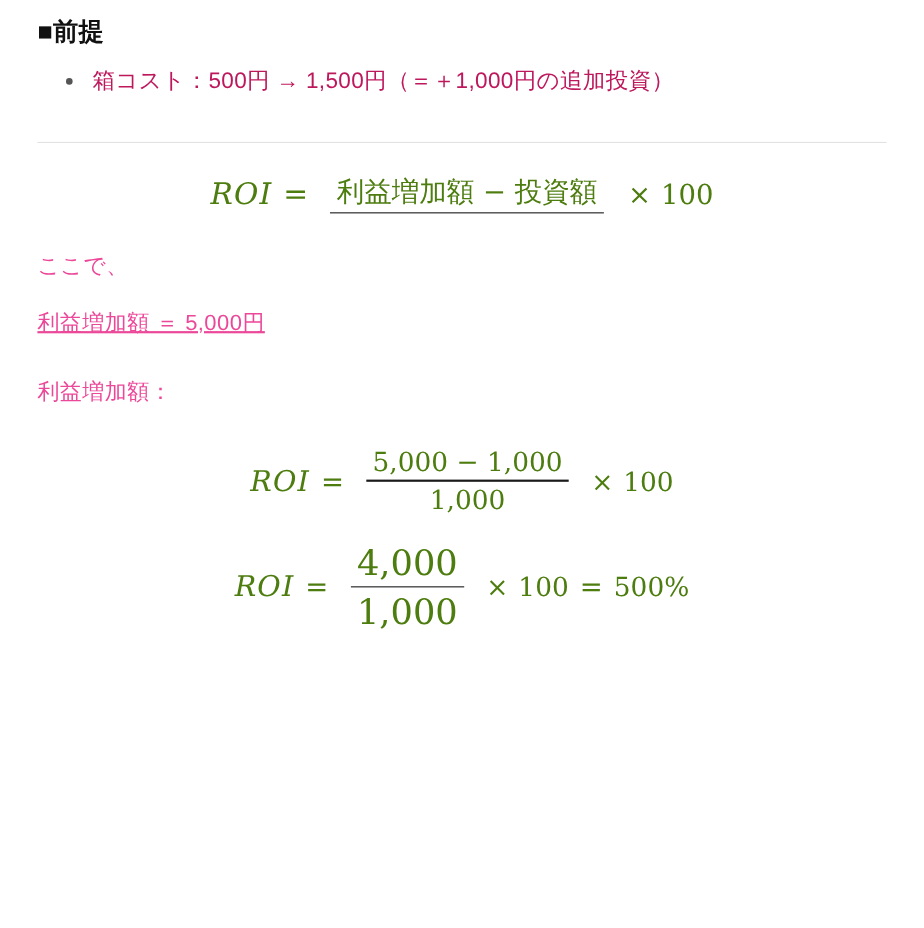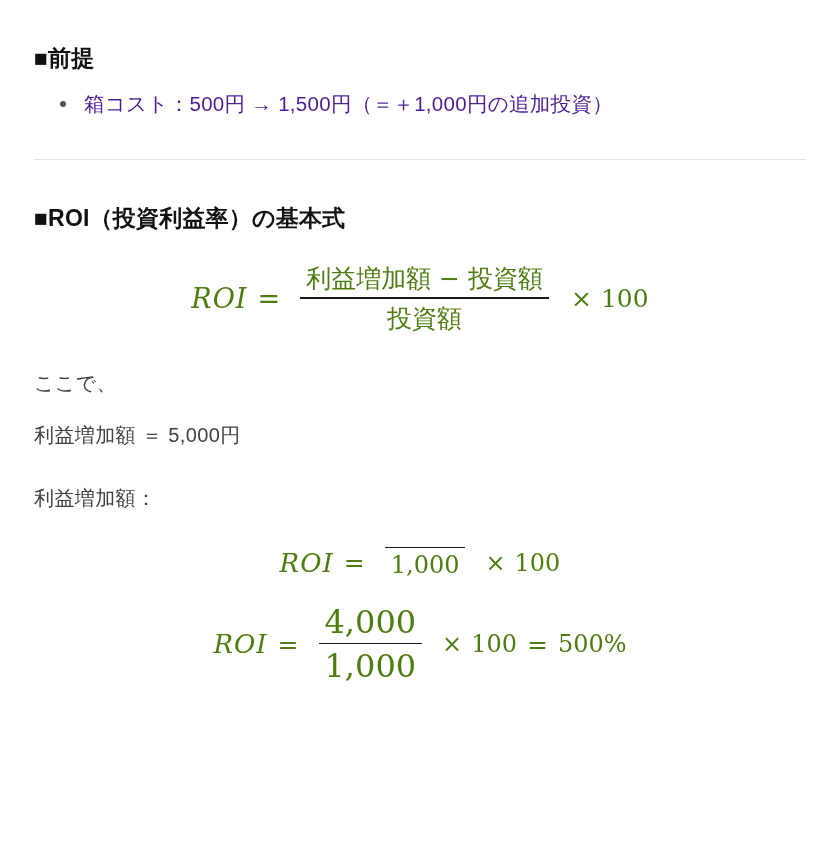--- a/index.html
+++ b/index.html
@@ -11,21 +11,21 @@
     height: 844px;
     background: #ffffff;
     font-family: "Liberation Sans", sans-serif;
     color: #1a1a1a;
     overflow: hidden;
   }
   .page {
     width: 840px;
     height: 844px;
     box-sizing: border-box;
-    padding: 34px 34px 0 34px;
+    padding: 4px 34px 0 34px;
     position: relative;
   }
   .section-heading {
     font-size: 23px;
     font-weight: bold;
     letter-spacing: 0.2px;
     margin: 8px 0 0 0;
     line-height: 1.4;
     color: #111111;
   }
@@ -33,21 +33,21 @@
     list-style: none;
     margin: 14px 0 0 0;
     padding: 0;
   }
   ul.bullets li {
     position: relative;
     padding-left: 50px;
     font-size: 20.5px;
     line-height: 1.55;
     margin-bottom: 12px;
-    color: #4c1d95;
+    color: #be185d;
     letter-spacing: 0.3px;
   }
   ul.bullets li .dot {
     position: absolute;
     left: 26px;
     top: 13px;
     width: 6px;
     height: 6px;
     border-radius: 50%;
     background: #555555;
@@ -105,23 +105,23 @@
   .formula1 .eq { font-size: 27px; margin: 0 10px; }
   .formula1 .num, .formula1 .den { font-size: 25px; font-family: "DejaVu Serif", serif; }
   .formula1 .times { font-size: 25px; margin-left: 12px; }
   .formula1 .hundred { font-size: 25px; margin-left: 9px; font-family: "DejaVu Serif", serif; }
 
   .body-line {
     font-size: 20px;
     line-height: 1.5;
     margin: 0;
     letter-spacing: 0.4px;
-    color: #404040;
-  }
-  .gap-sm { margin-top: 22px; }
+    color: #ec4899;
+  }
+  .gap-sm { margin-top: 22px; text-decoration: underline; }
   .gap-md { margin-top: 33px; }
 
   .formula2 { margin-top: 34px; }
   .formula2 .mathvar { font-size: 26px; }
   .formula2 .eq { font-size: 25px; margin: 0 10px; }
   .formula2 .num, .formula2 .den { font-size: 24px; font-family: "DejaVu Serif", serif; }
   .formula2 .times { font-size: 24px; margin-left: 10px; }
   .formula2 .hundred { font-size: 24px; margin-left: 9px; font-family: "DejaVu Serif", serif; }
 
   .formula3 { margin-top: 24px; }
@@ -142,48 +142,45 @@
 
   <ul class="bullets">
     <li>
       <span class="dot"></span>
       <span>箱コスト：500円 → 1,500円（＝＋1,000円の追加投資）</span>
     </li>
   </ul>
 
   <hr class="divider">
 
-  <div class="heading2-wrap">
-    <h2 class="section-heading">■ROI（投資利益率）の基本式</h2>
-  </div>
 
   <div class="math-block formula1">
     <span class="math-row">
       <span class="mathvar">ROI</span>
       <span class="eq">=</span>
       <span class="frac">
         <span class="num">利益増加額 − 投資額</span>
         <span class="bar"></span>
-        <span class="den">投資額</span>
       </span>
       <span class="times">×</span>
       <span class="hundred">100</span>
     </span>
   </div>
 
   <p class="body-line gap-md">ここで、</p>
   <p class="body-line gap-sm">利益増加額 ＝ 5,000円</p>
 
   <p class="body-line gap-md">利益増加額：</p>
 
   <div class="math-block formula2">
     <span class="math-row">
       <span class="mathvar">ROI</span>
       <span class="eq">=</span>
       <span class="frac">
+        <span class="num">5,000 − 1,000</span>
         <span class="bar"></span>
         <span class="den">1,000</span>
       </span>
       <span class="times">×</span>
       <span class="hundred">100</span>
     </span>
   </div>
 
   <div class="math-block formula3">
     <span class="math-row">

